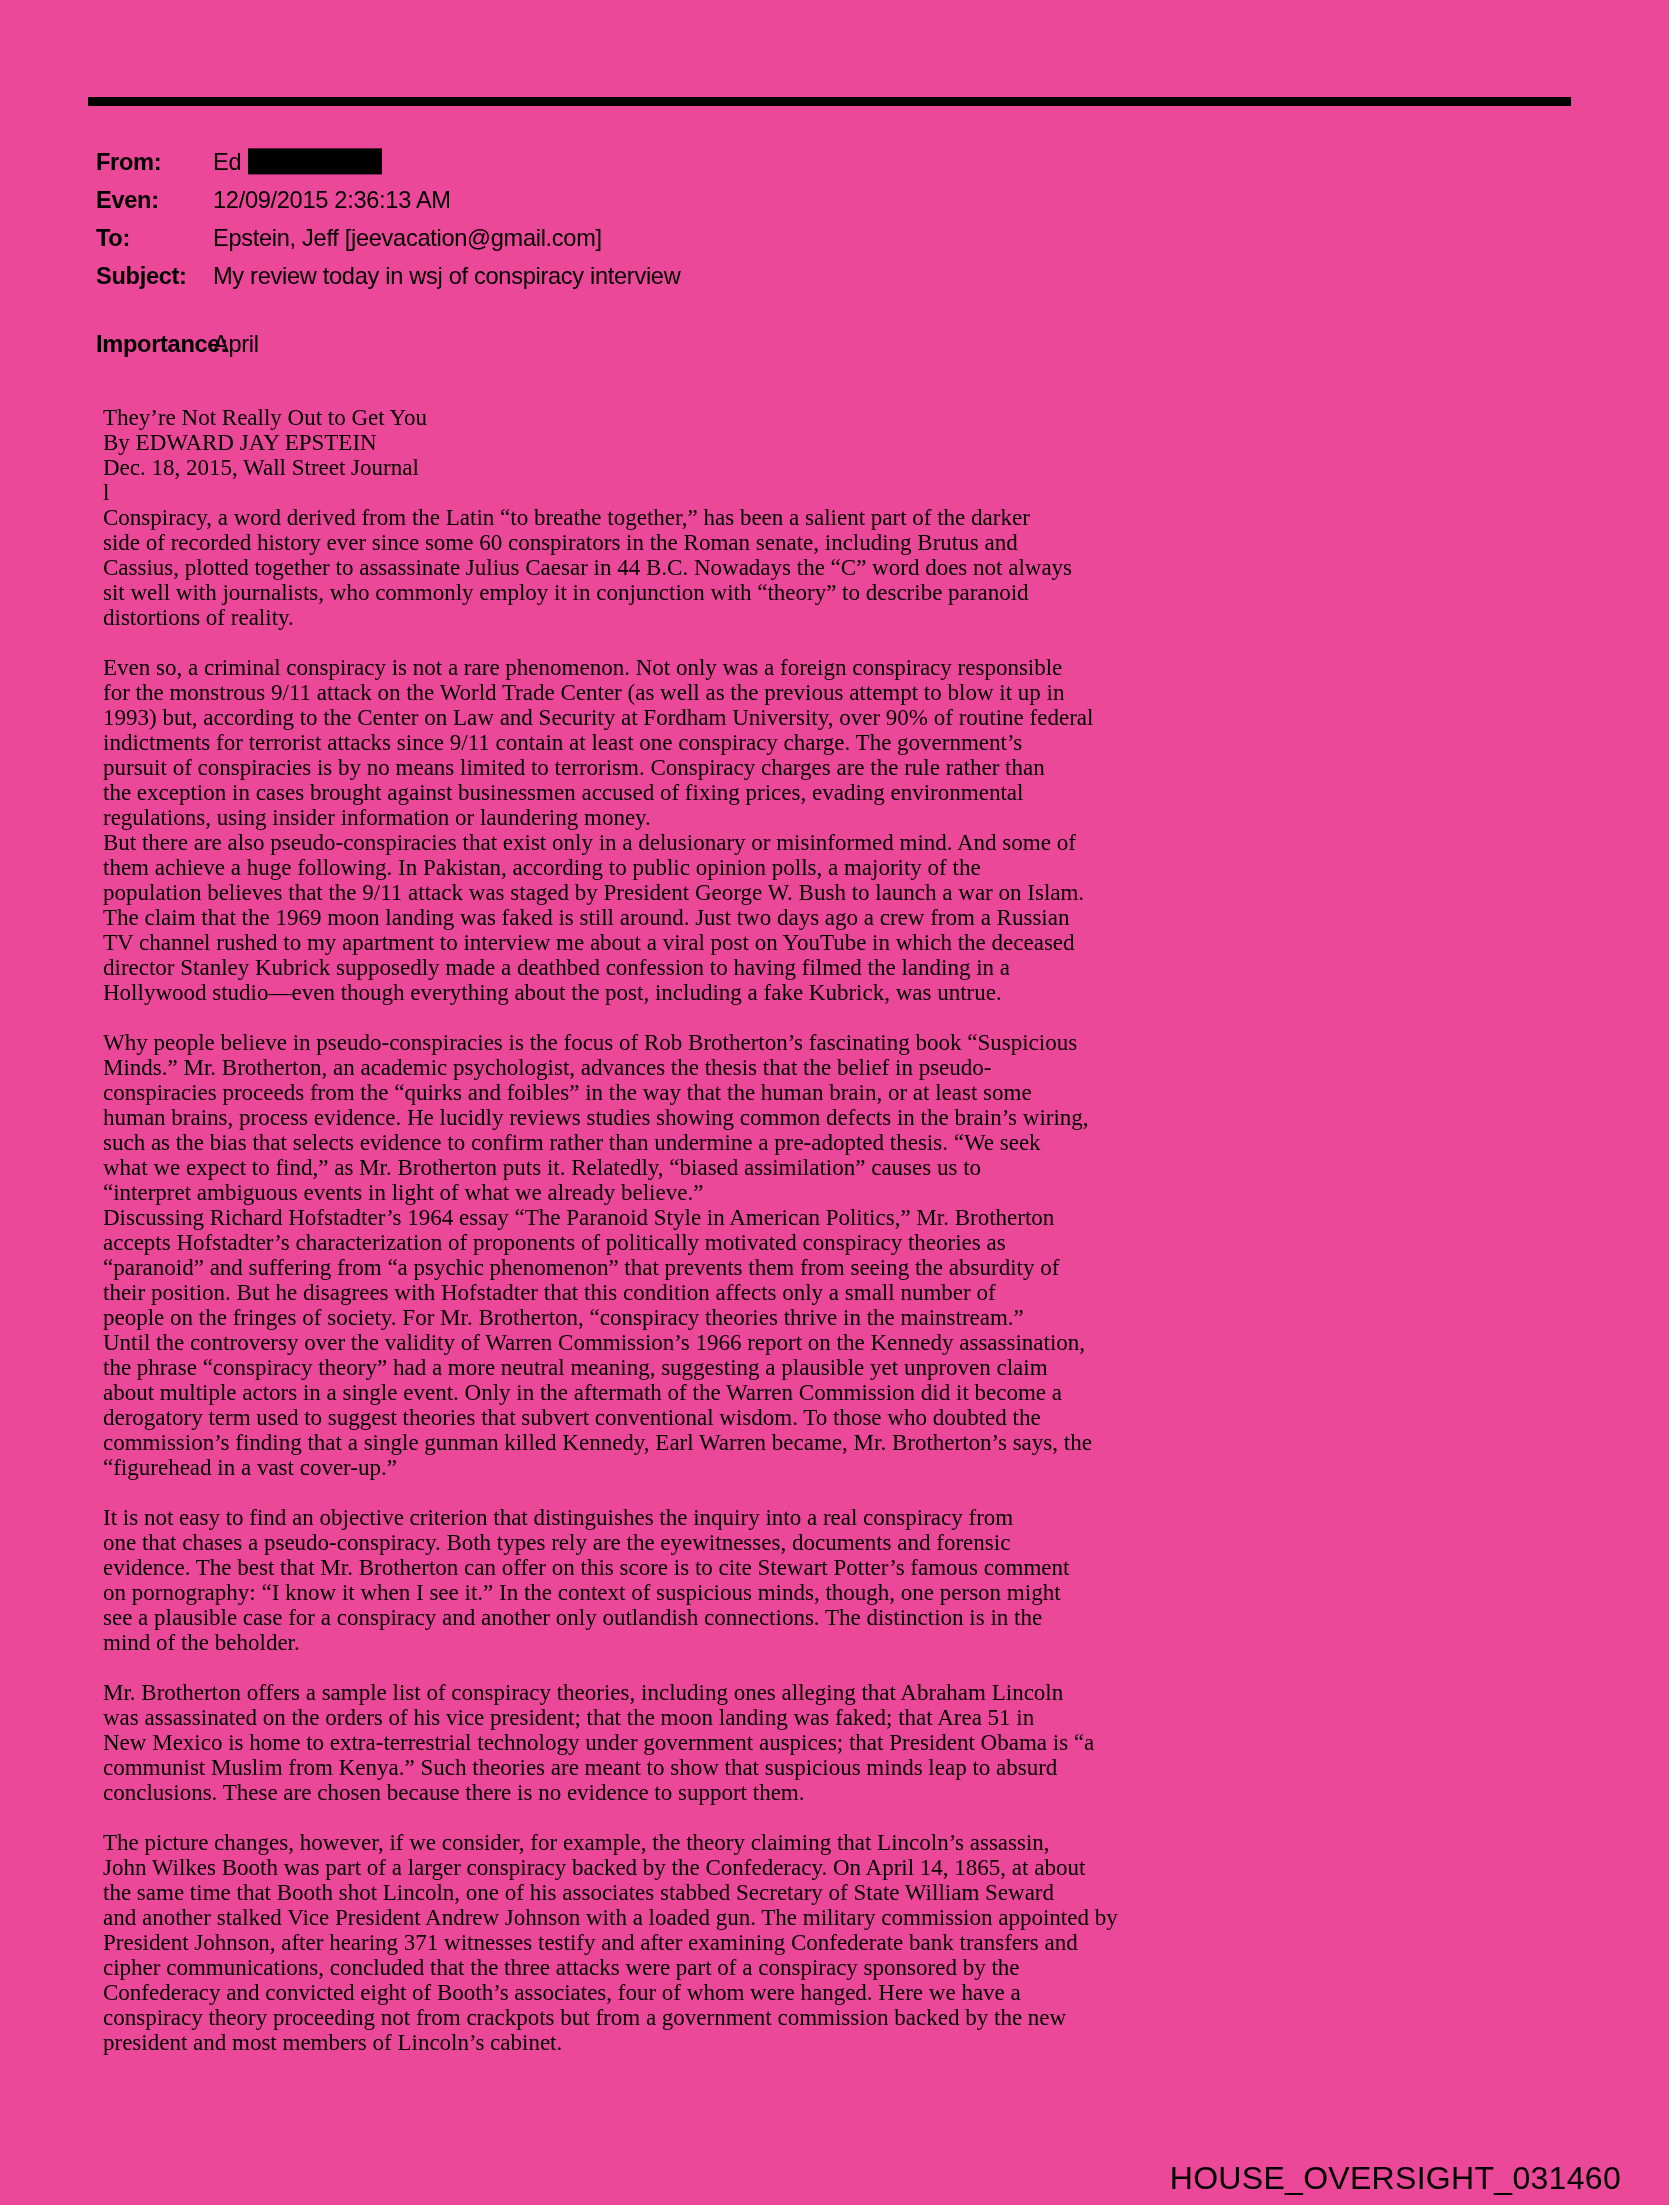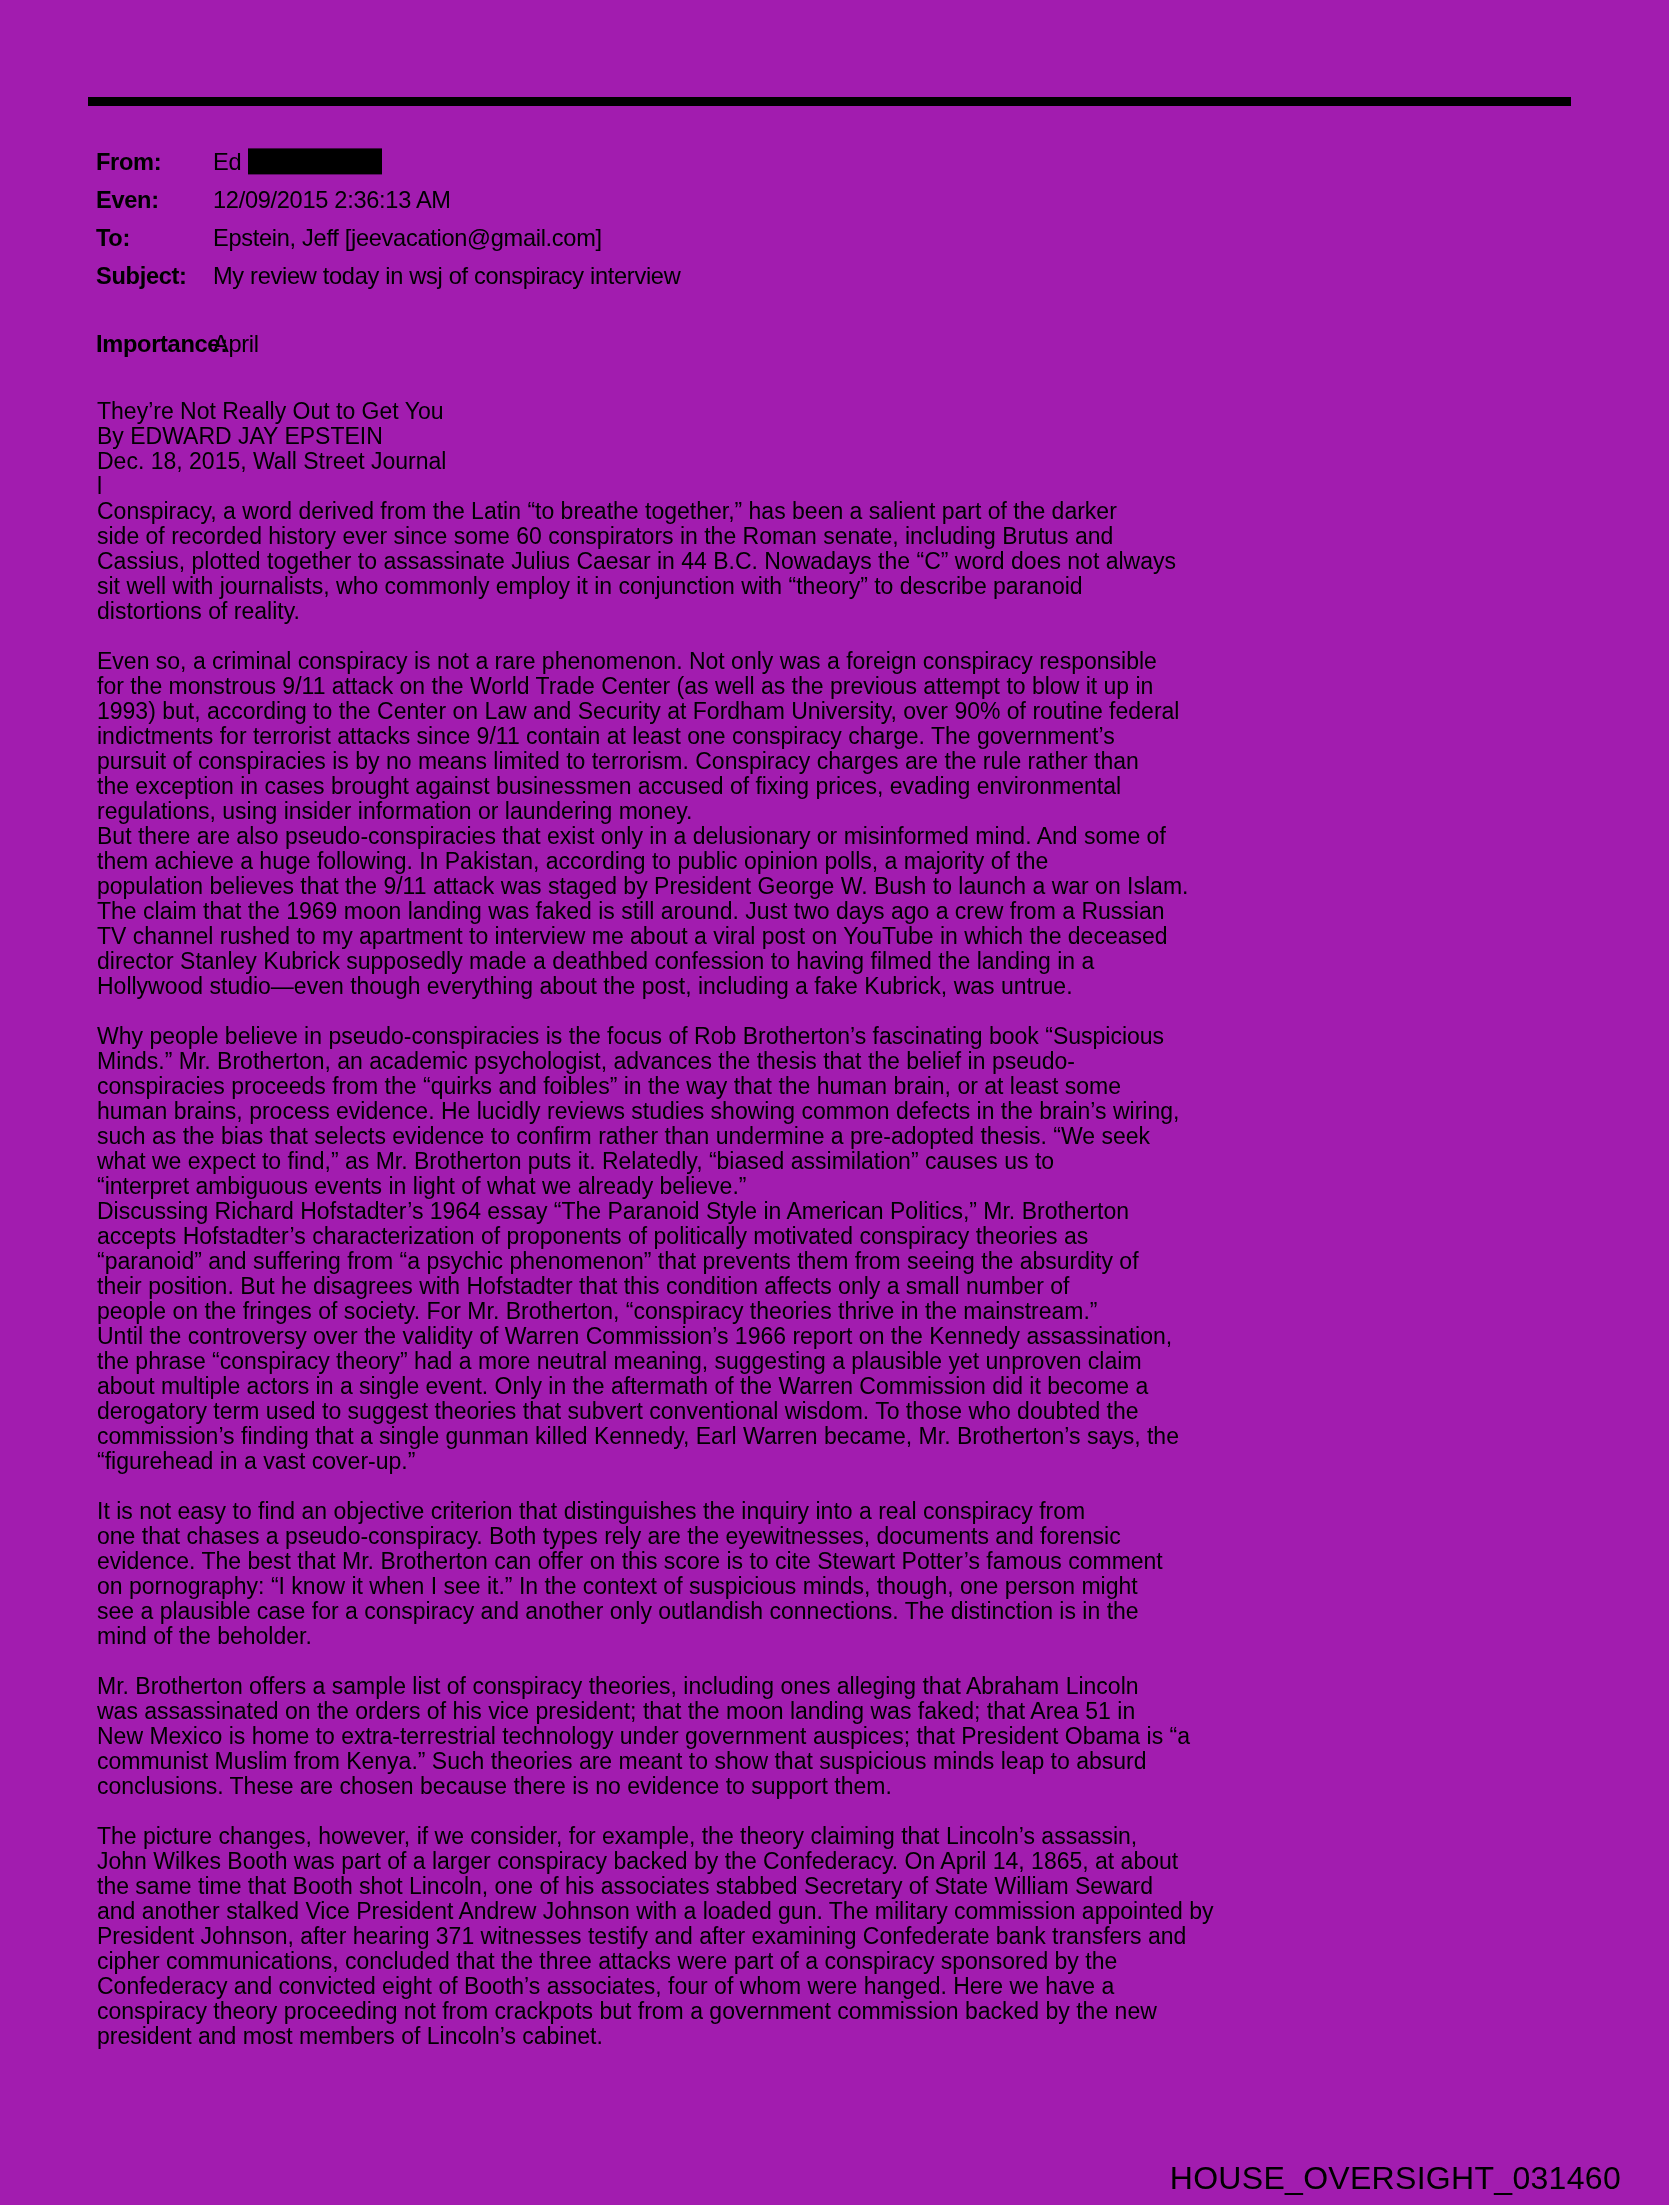--- a/index.html
+++ b/index.html
@@ -3,21 +3,21 @@
 <meta charset="utf-8">
 <style>
   html, body { margin: 0; padding: 0; background: #ffffff; }
   body {
     width: 1669px; height: 2205px;
     position: relative;
     font-family: "Liberation Sans", sans-serif;
     color: #000000;
     overflow: hidden;
   }
-  .page { position: absolute; inset: 0; background: #a21caf; }
+  .page { position: absolute; inset: 0; background: #ec4899; }
 
   .top-rule {
     position: absolute;
     left: 88px; top: 97px;
     width: 1483px; height: 8.5px;
     background: #000000;
   }
 
   .header { position: absolute; left: 96px; top: 143px; }
   .hrow { display: flex; font-size: 23.6px; line-height: 38px; }
@@ -30,22 +30,22 @@
     width: 134px; height: 26px;
     background: #000000;
     vertical-align: middle;
     margin-left: 6.5px;
     transform: translateY(-2.6px);
   }
 
   .body-text {
     position: absolute;
     left: 95px; top: 397px;
-    margin: 2px;
-    font-family: Liberation Sans, sans-serif;
+    margin: 8px;
+    font-family: Liberation Serif, serif;
     font-size: 23px;
     line-height: 25px;
     white-space: pre;
     letter-spacing: 0px;
   }
 
   .bates {
     position: absolute;
     right: 48px; bottom: 7.9px;
     font-size: 32px;

